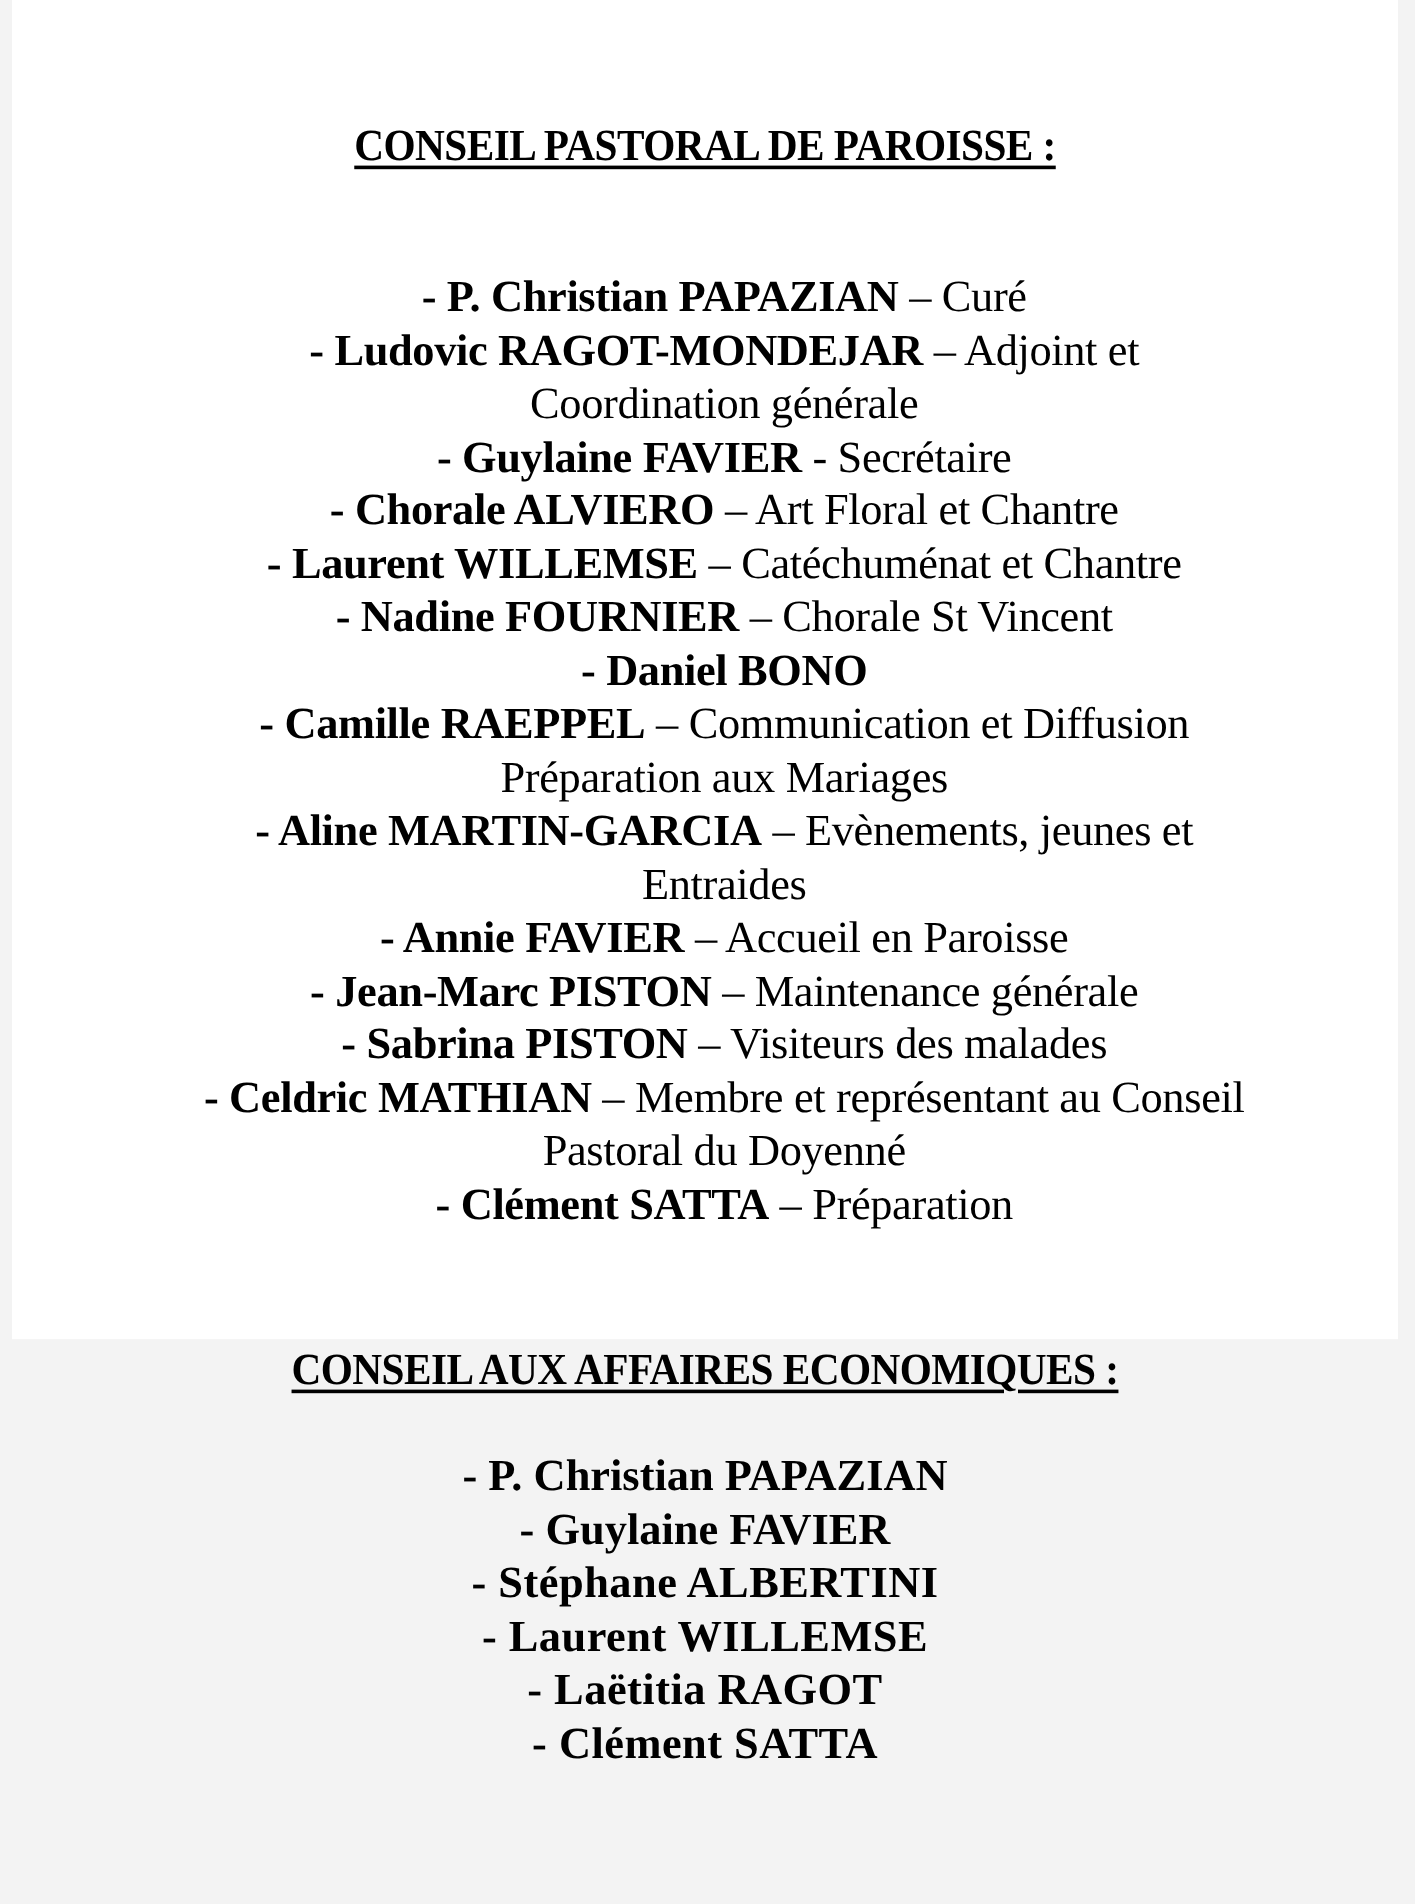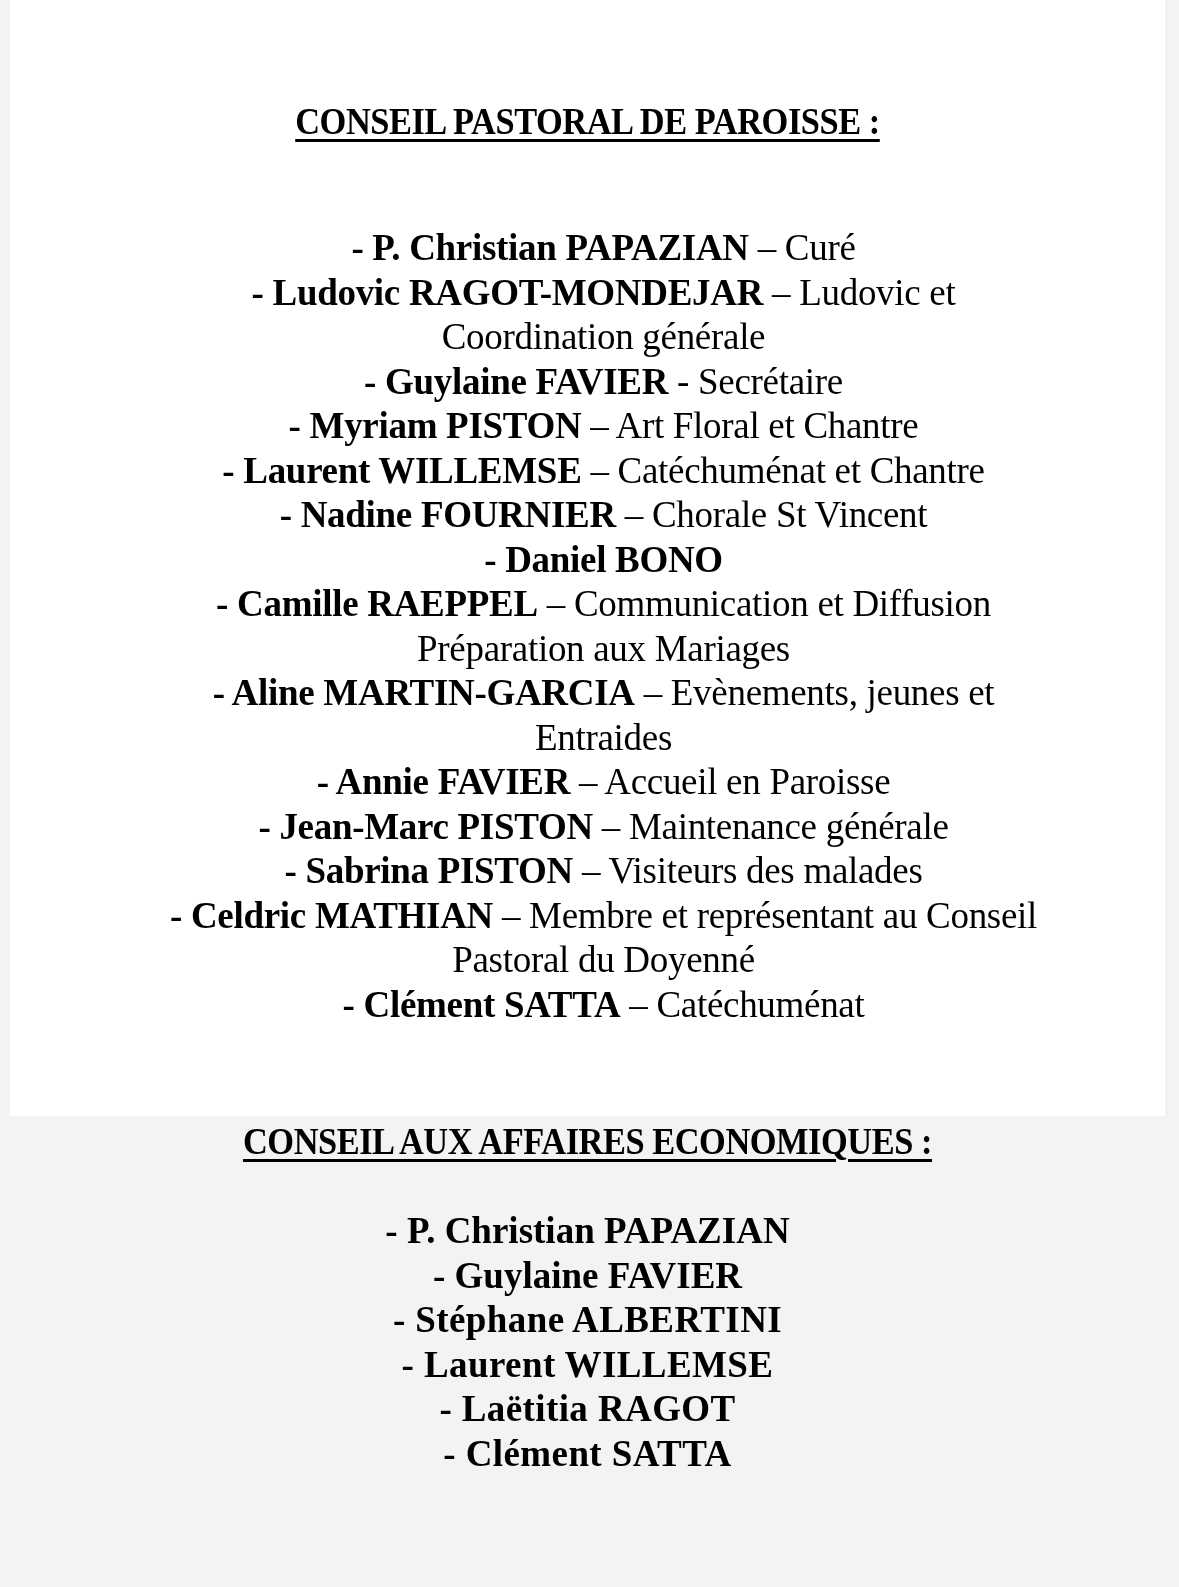--- a/index.html
+++ b/index.html
@@ -70,37 +70,37 @@
 <body>
 
 <div class="page">
 
   <div class="heading" style="top:100px;">
     <span>CONSEIL PASTORAL DE PAROISSE :</span>
   </div>
 
   <div class="list" style="top:187px;">
     <span class="line"><span class="nm">- P. Christian PAPAZIAN</span><span class="role"> – Curé</span></span>
-    <span class="line"><span class="nm">- Ludovic RAGOT-MONDEJAR</span><span class="role"> – Ludovic et</span></span>
+    <span class="line"><span class="nm">- Ludovic RAGOT-MONDEJAR</span><span class="role"> – Adjoint et</span></span>
     <span class="line"><span class="nm"></span><span class="role">Coordination générale</span></span>
     <span class="line"><span class="nm">- Guylaine FAVIER</span><span class="role"> - Secrétaire</span></span>
-    <span class="line"><span class="nm">- Myriam PISTON</span><span class="role"> – Art Floral et Chantre</span></span>
+    <span class="line"><span class="nm">- Chorale ALVIERO</span><span class="role"> – Art Floral et Chantre</span></span>
     <span class="line"><span class="nm">- Laurent WILLEMSE</span><span class="role"> – Catéchuménat et Chantre</span></span>
     <span class="line"><span class="nm">- Nadine FOURNIER</span><span class="role"> – Chorale St Vincent</span></span>
     <span class="line"><span class="nm">- Daniel BONO</span><span class="role"></span></span>
     <span class="line"><span class="nm">- Camille RAEPPEL</span><span class="role"> – Communication et Diffusion</span></span>
     <span class="line"><span class="nm"></span><span class="role">Préparation aux Mariages</span></span>
     <span class="line"><span class="nm">- Aline MARTIN-GARCIA</span><span class="role"> – Evènements, jeunes et</span></span>
     <span class="line"><span class="nm"></span><span class="role">Entraides</span></span>
     <span class="line"><span class="nm">- Annie FAVIER</span><span class="role"> – Accueil en Paroisse</span></span>
     <span class="line"><span class="nm">- Jean-Marc PISTON</span><span class="role"> – Maintenance générale</span></span>
     <span class="line"><span class="nm">- Sabrina PISTON</span><span class="role"> – Visiteurs des malades</span></span>
     <span class="line"><span class="nm">- Celdric MATHIAN</span><span class="role"> – Membre et représentant au Conseil</span></span>
     <span class="line"><span class="nm"></span><span class="role">Pastoral du Doyenné</span></span>
-    <span class="line"><span class="nm">- Clément SATTA</span><span class="role"> – Catéchuménat</span></span>
+    <span class="line"><span class="nm">- Clément SATTA</span><span class="role"> – Préparation</span></span>
   </div>
 
   <div class="heading" style="top:1120px;">
     <span>CONSEIL AUX AFFAIRES ECONOMIQUES :</span>
   </div>
 
   <div class="list2" style="top:1209px;">
     <span class="line">- P. Christian PAPAZIAN</span>
     <span class="line">- Guylaine FAVIER</span>
     <span class="line wide">- Stéphane ALBERTINI</span>

